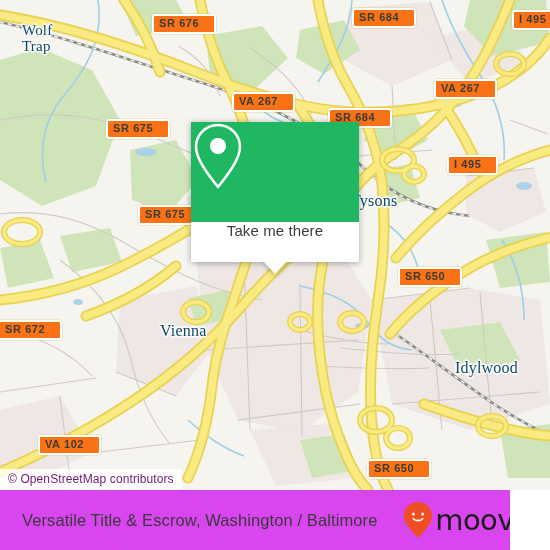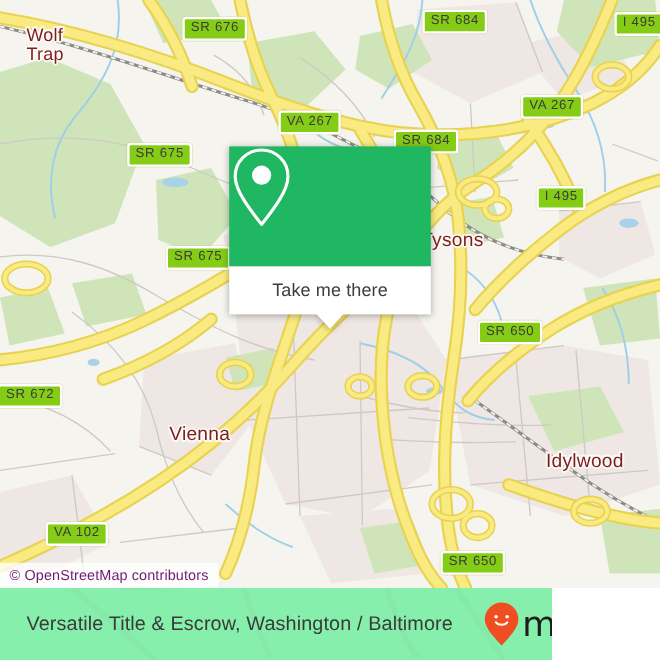--- a/index.html
+++ b/index.html
@@ -5,53 +5,53 @@
   html,body{margin:0;padding:0;background:#fff;}
   body{width:550px;height:550px;overflow:hidden;font-family:"Liberation Sans",sans-serif;}
   #app{position:relative;width:550px;height:550px;overflow:hidden;background:#fff;}
 
   
   #map{position:absolute;left:0;top:0;width:550px;height:490px;overflow:hidden;
        background:#f6f4ef;}
   #map svg{position:absolute;left:0;top:0;display:block;}
 
   
-  .place{position:absolute;color:#7f1d1d;font-family:Liberation Sans, sans-serif;
+  .place{position:absolute;color:#0c4a6e;font-family:Liberation Serif, serif;
          white-space:nowrap;letter-spacing:.2px;
          text-shadow:1.6px 0 #fbfaf7,-1.6px 0 #fbfaf7,0 1.6px #fbfaf7,0 -1.6px #fbfaf7,
                      1.2px 1.2px #fbfaf7,-1.2px 1.2px #fbfaf7,1.2px -1.2px #fbfaf7,-1.2px -1.2px #fbfaf7;}
   .place.big{font-size:16px;}
   .place.mid{font-size:15px;}
   .place.two{line-height:16px;}
 
   
-  .shield{position:absolute;background:#84cc16;border:2px solid #ffffff;border-radius:3px;
-          color:#3b3b38;font-size:11px;font-weight:normal;letter-spacing:.6px;
-          padding:1px 5px 2px 5px;white-space:nowrap;line-height:13px;
+  .shield{position:absolute;background:#f97316;border:2px solid #ffffff;border-radius:3px;
+          color:#3b3b38;font-size:11px;font-weight:bold;letter-spacing:.6px;
+          padding:1px 15px 2px 5px;white-space:nowrap;line-height:13px;
           box-shadow:0 0 0 .5px rgba(180,170,60,.35);}
 
   
   #popup{position:absolute;left:191px;top:122px;width:168px;height:140px;
          filter:drop-shadow(0 1px 3px rgba(0,0,0,.33));}
   #popup-green{position:absolute;left:0;top:0;width:168px;height:100px;background:#1fb761;}
   #popup-foot{position:absolute;left:0;top:100px;width:168px;height:40px;background:#fff;
-              display:flex;align-items:center;justify-content:center;}
+              display:flex;align-items:flex-start;justify-content:center;}
   #popup-foot-label{font-size:15px;color:#3d3d3d;letter-spacing:.1px;}
   #popup-tail{position:absolute;left:72px;top:139px;width:0;height:0;
               border-left:12px solid transparent;border-right:12px solid transparent;
               border-top:13px solid #fff;}
   #pin-wrap{position:absolute;left:0;top:0;width:168px;height:100px;
             display:flex;align-items:center;justify-content:center;}
 
   
   #attrib{position:absolute;left:0;top:469px;background:rgba(255,255,255,.78);
           padding:3px 8px 4px 8px;font-size:12px;color:#701a75;letter-spacing:.1px;}
 
   
-  #footer{position:absolute;left:0;top:490px;width:460px;height:60px;background:#86efac;
+  #footer{position:absolute;left:0;top:490px;width:510px;height:60px;background:#d946ef;
           overflow:hidden;}
   #footer-ghost{position:absolute;left:0;top:-490px;width:550px;height:550px;opacity:.055;}
   #footer-inner{position:absolute;left:0;top:0;width:550px;height:60px;
                 display:flex;align-items:center;justify-content:space-between;
                 padding:0 18px 0 22px;box-sizing:border-box;}
   #footer-title{font-size:16.5px;color:#3a3a3a;letter-spacing:.1px;white-space:nowrap;}
   #brand{display:flex;align-items:center;gap:2px;}
   #brand-word{font-size:29px;color:#1d1d1d;letter-spacing:-.6px;line-height:29px;
               font-family:"DejaVu Sans",sans-serif;font-weight:400;}
 </style>
@@ -219,22 +219,22 @@
           <ellipse cx="300" cy="322" rx="10" ry="8"></ellipse>
         </g>
       </g>
     </svg>
 
     <div class="place mid two" style="left:22px;top:22px;">
       <div>Wolf</div>
       <div>Trap</div>
     </div>
     <div class="place big" style="left:351px;top:192px;">Tysons</div>
-    <div class="place big" style="left:141px;top:322px;margin-top:32px;">Vienna</div>
-    <div class="place big" style="left:455px;top:376px;">Idylwood</div>
+    <div class="place big" style="left:160px;top:322px;">Vienna</div>
+    <div class="place big" style="left:455px;top:359px;">Idylwood</div>
 
     <div class="shield" style="left:152px;top:14px;">SR 676</div>
     <div class="shield" style="left:352px;top:8px;">SR 684</div>
     <div class="shield" style="left:512px;top:10px;">I 495</div>
     <div class="shield" style="left:232px;top:92px;">VA 267</div>
     <div class="shield" style="left:434px;top:79px;">VA 267</div>
     <div class="shield" style="left:328px;top:108px;">SR 684</div>
     <div class="shield" style="left:106px;top:119px;">SR 675</div>
     <div class="shield" style="left:447px;top:155px;">I 495</div>
     <div class="shield" style="left:138px;top:205px;">SR 675</div>

